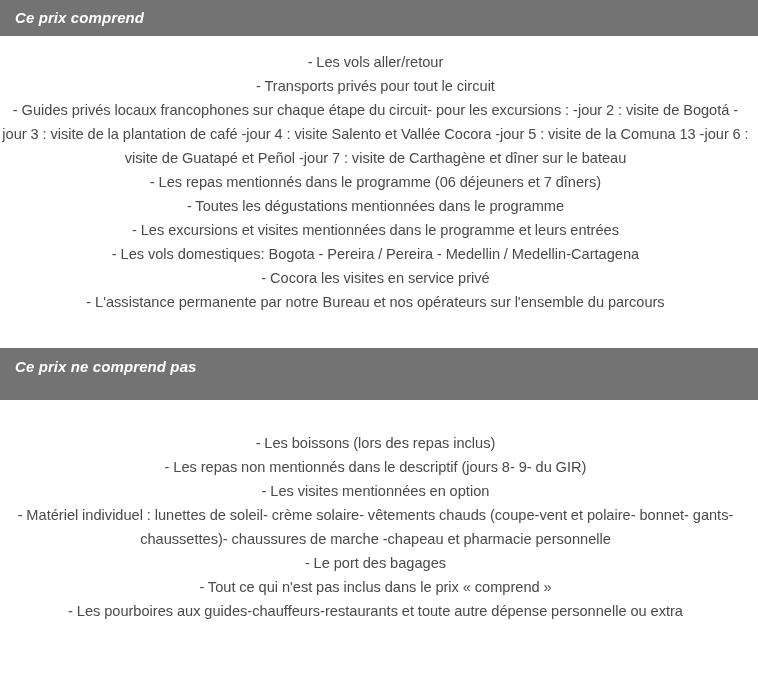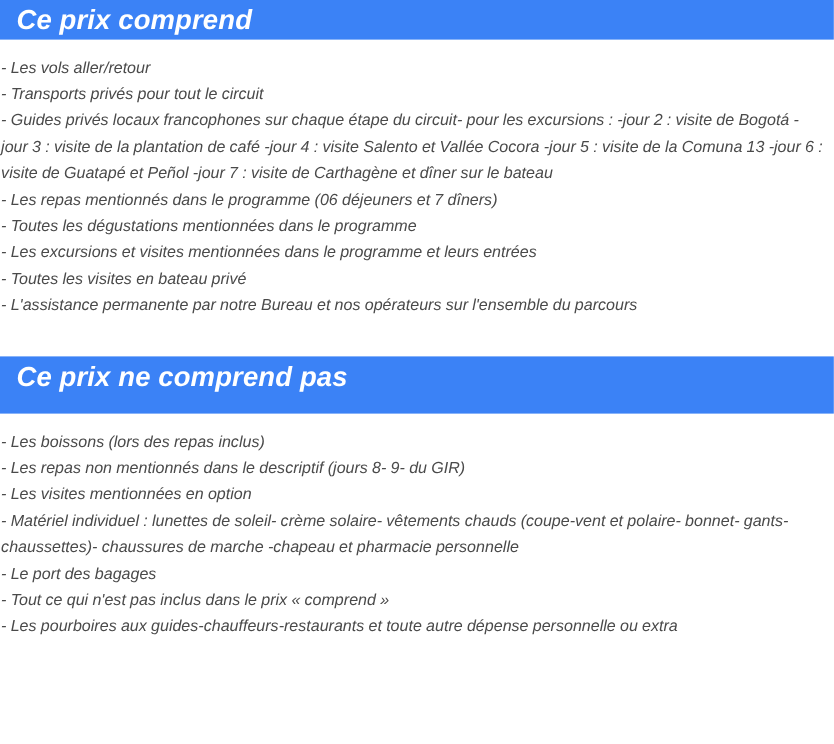--- a/index.html
+++ b/index.html
@@ -21,82 +21,82 @@
     position: relative;
     background: #ffffff;
     box-sizing: border-box;
   }
 
   .section {
     width: 758px;
   }
 
   .section-header {
-    background: #3b82f6;
+    background: #737373;
     color: #ffffff;
     font-style: italic;
     font-weight: bold;
-    font-size: 25px;
+    font-size: 15px;
     line-height: 36px;
     height: 36px;
     padding: 0 0 0 15px;
     box-sizing: border-box;
     letter-spacing: 0.1px;
     white-space: nowrap;
     overflow: hidden;
   }
 
   .section-header.second {
     height: 52px;
     line-height: 38px;
   }
 
   .section-body {
     padding: 14px 8px 0 1px;
     box-sizing: border-box;
   }
 
   .body-line {
-    font-style: italic;
     font-size: 14.6px;
     line-height: 24px;
     color: #4a4a4a;
     margin: 0;
     padding: 0;
-    text-align: left;
+    text-align: center;
     word-spacing: -0.2px;
   }
 
   .gap-between {
     height: 34px;
   }
 
   #section-inclus .section-body {
     padding-top: 14px;
   }
 
   #section-exclus .section-body {
-    padding-top: 14px;
+    padding-top: 31px;
   }
 </style>
 </head>
 <body>
 
 <div class="page">
 
   <div class="section" id="section-inclus">
     <div class="section-header">Ce prix comprend</div>
     <div class="section-body">
       <p class="body-line">- Les vols aller/retour</p>
       <p class="body-line">- Transports privés pour tout le circuit</p>
       <p class="body-line">- Guides privés locaux francophones sur chaque étape du circuit- pour les excursions : -jour 2 : visite de Bogotá -jour 3 : visite de la plantation de café -jour 4 : visite Salento et Vallée Cocora -jour 5 : visite de la Comuna 13 -jour 6 : visite de Guatapé et Peñol -jour 7 : visite de Carthagène et dîner sur le bateau</p>
       <p class="body-line">- Les repas mentionnés dans le programme (06 déjeuners et 7 dîners)</p>
       <p class="body-line">- Toutes les dégustations mentionnées dans le programme</p>
       <p class="body-line">- Les excursions et visites mentionnées dans le programme et leurs entrées</p>
-      <p class="body-line">- Toutes les visites en bateau privé</p>
+      <p class="body-line">- Les vols domestiques: Bogota - Pereira / Pereira - Medellin / Medellin-Cartagena</p>
+      <p class="body-line">- Cocora les visites en service privé</p>
       <p class="body-line">- L'assistance permanente par notre Bureau et nos opérateurs sur l'ensemble du parcours</p>
     </div>
   </div>
 
   <div class="gap-between"></div>
 
   <div class="section" id="section-exclus">
     <div class="section-header second">Ce prix ne comprend pas</div>
     <div class="section-body">
       <p class="body-line">- Les boissons (lors des repas inclus)</p>

